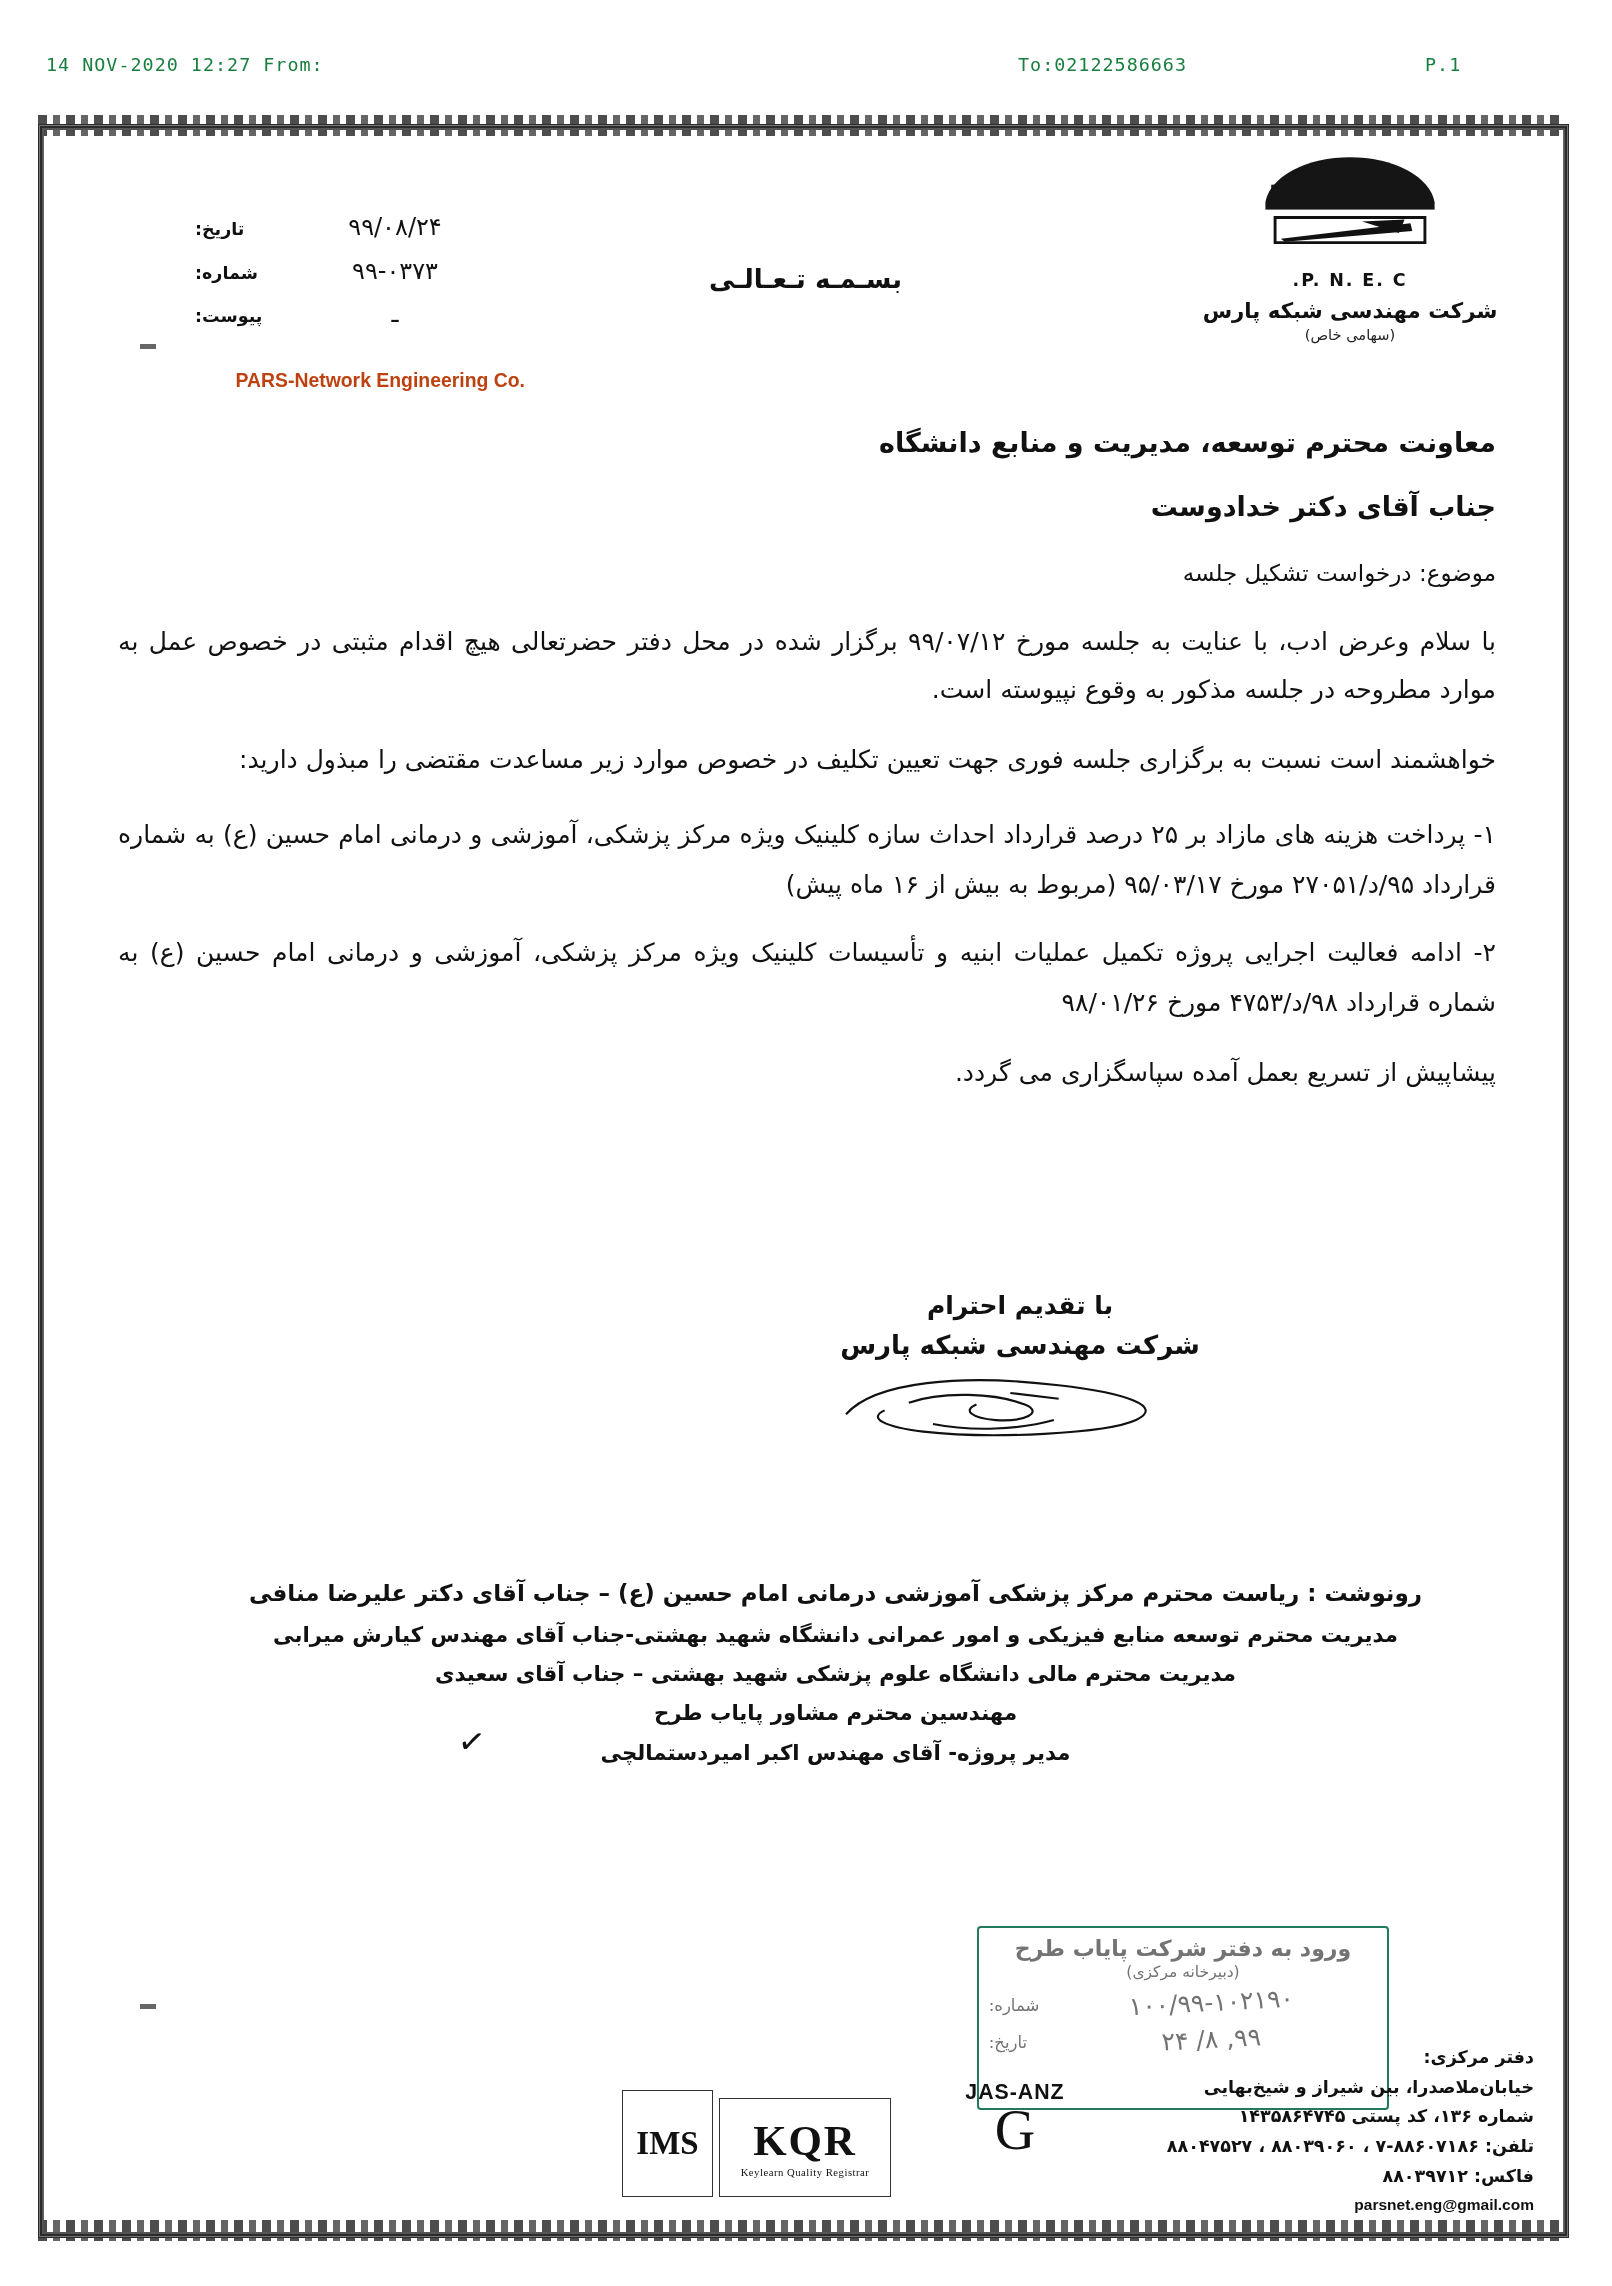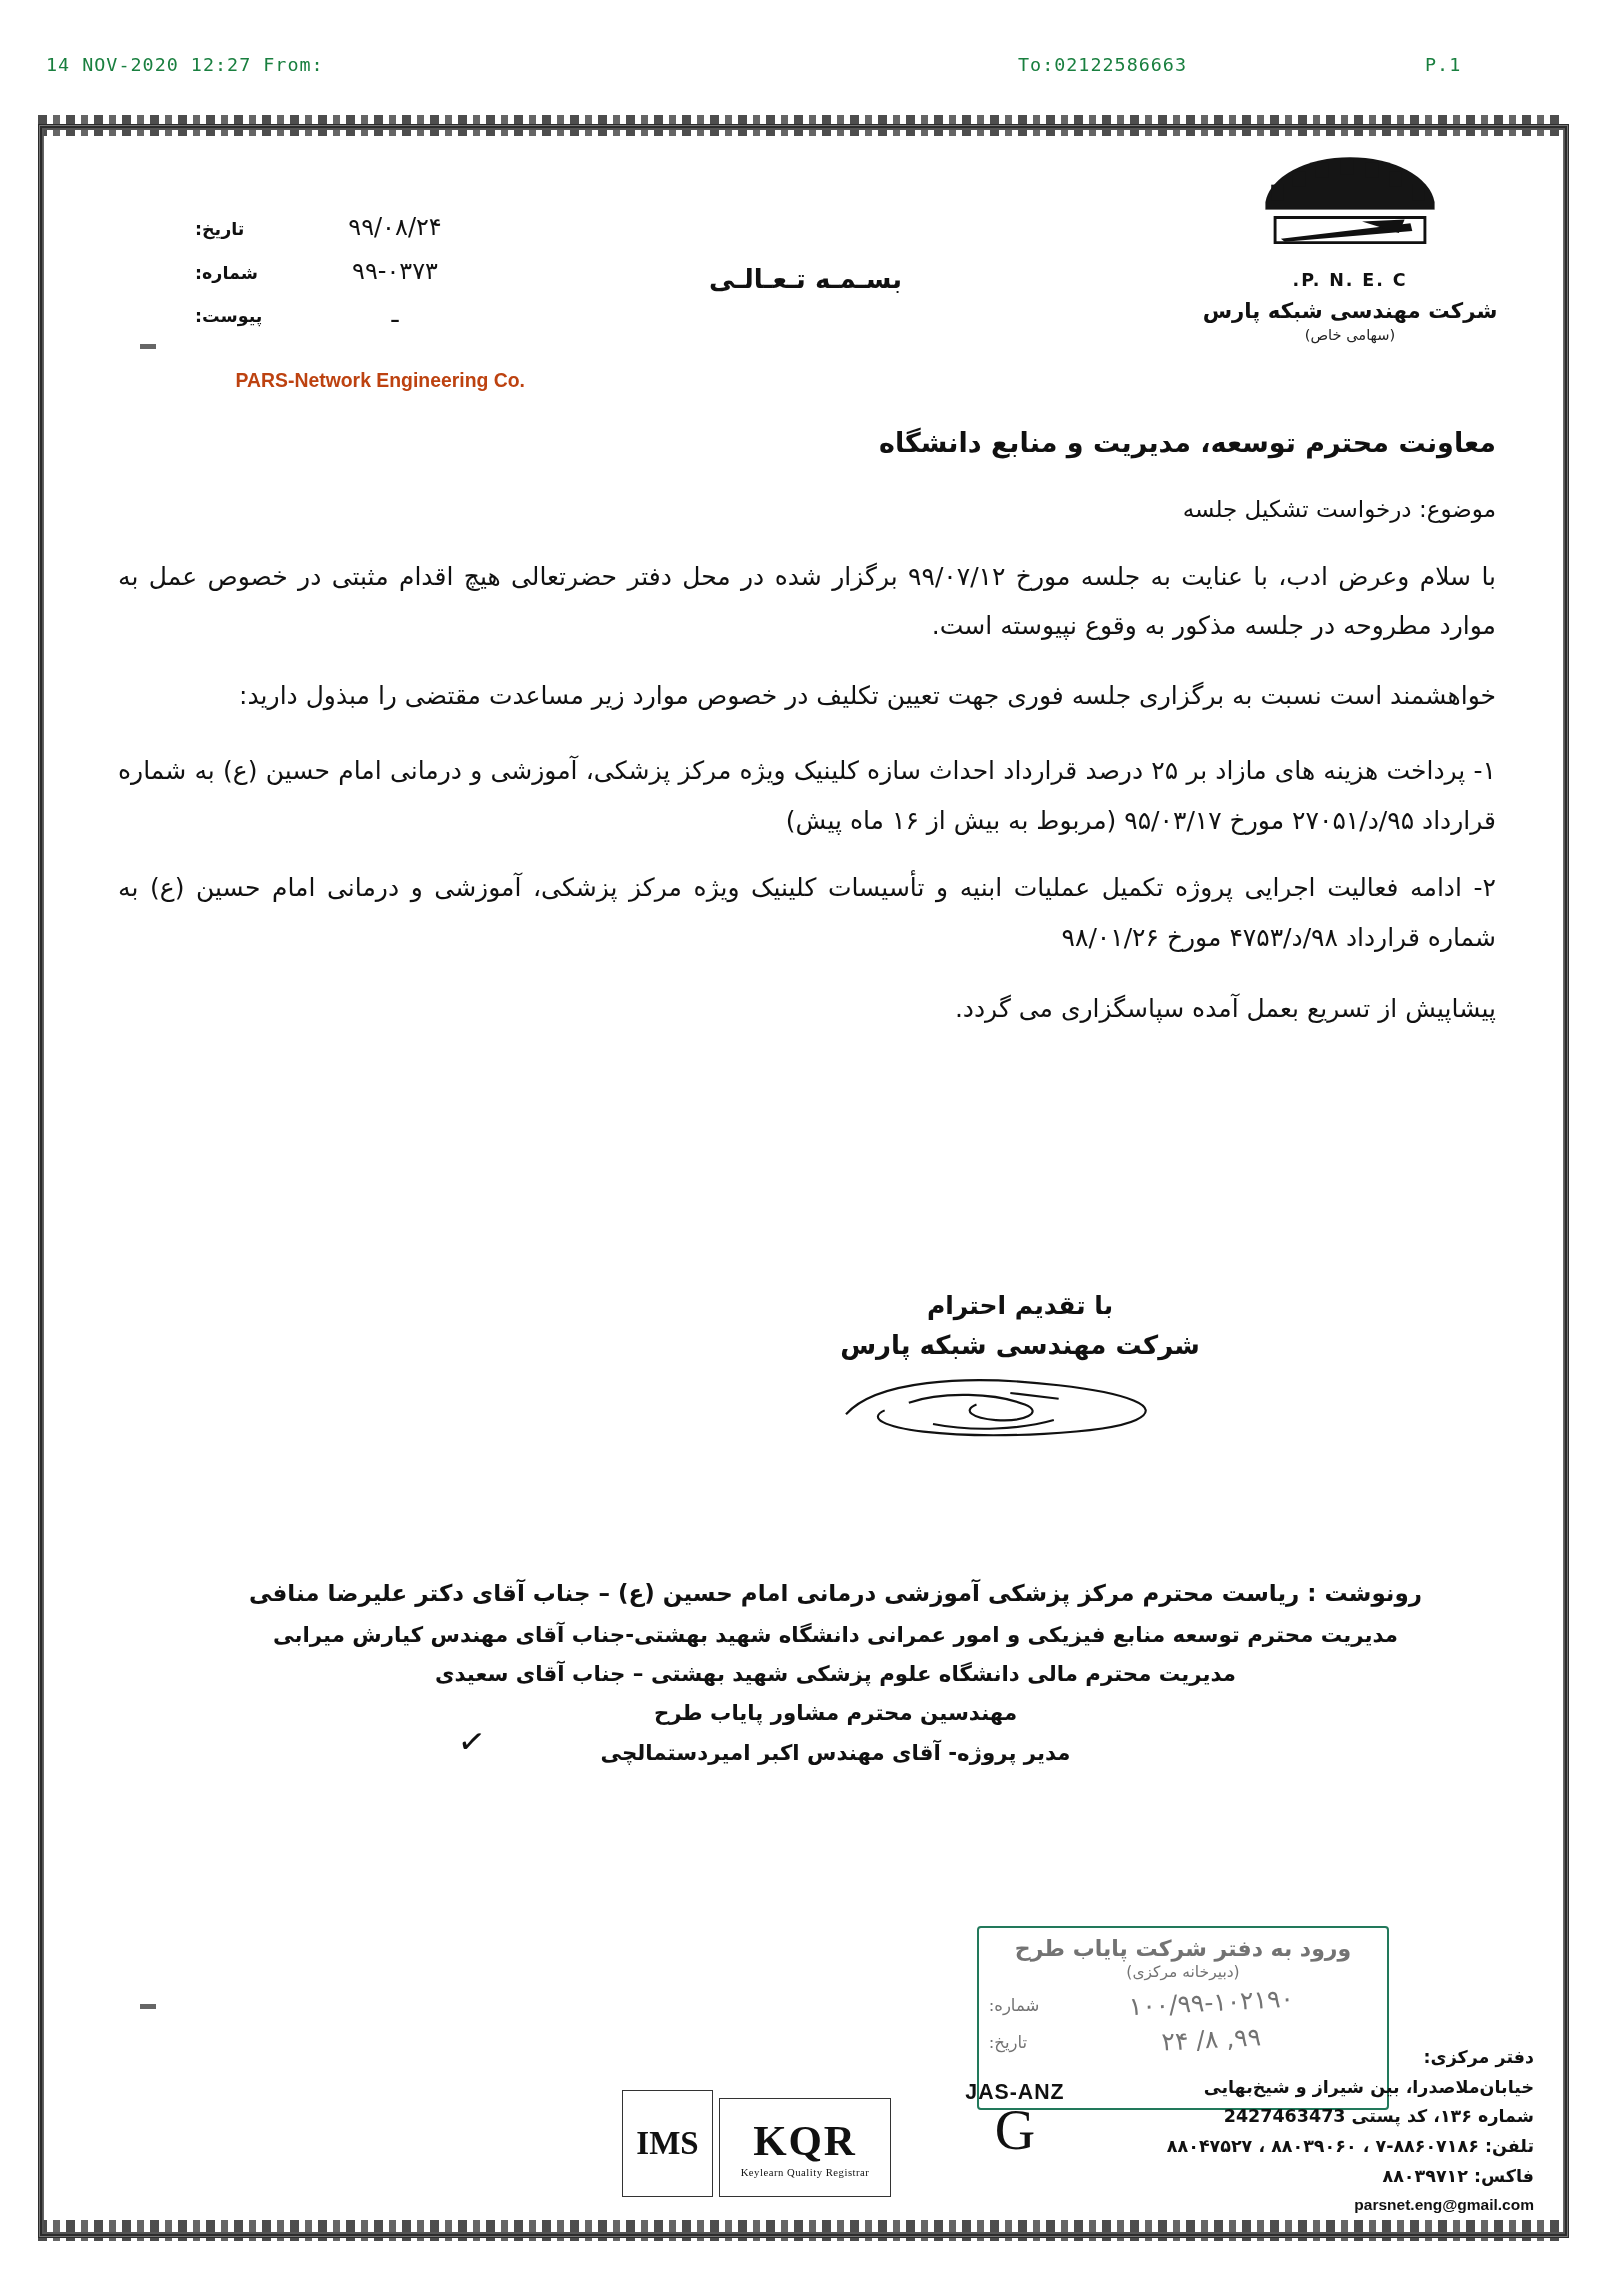--- a/index.html
+++ b/index.html
@@ -372,20 +372,21 @@
       <span class="meta-label">پیوست:</span>
     </div>
   </div>
 
   <div class="basmala">بسـمـه تـعـالـی</div>
 
   <div class="company-en">PARS-Network Engineering Co.</div>
 
   <div class="body">
     <div class="addressee-1">معاونت محترم توسعه، مدیریت و منابع دانشگاه</div>
+    <div class="addressee-2">جناب آقای دکتر خدادوست</div>
     <div class="subject">موضوع: درخواست تشکیل جلسه</div>
     <div class="para">با سلام وعرض ادب، با عنایت به جلسه مورخ ۹۹/۰۷/۱۲ برگزار شده در محل دفتر حضرتعالی هیچ اقدام مثبتی در خصوص عمل به موارد مطروحه در جلسه مذکور به وقوع نپیوسته است.</div>
     <div class="para">خواهشمند است نسبت به برگزاری جلسه فوری جهت تعیین تکلیف در خصوص موارد زیر مساعدت مقتضی را مبذول دارید:</div>
     <div class="list">
       <div class="list-item">۱- پرداخت هزینه های مازاد بر ۲۵ درصد قرارداد احداث سازه کلینیک ویژه مرکز پزشکی، آموزشی و درمانی امام حسین (ع) به شماره قرارداد ۹۵/د/۲۷۰۵۱ مورخ ۹۵/۰۳/۱۷ (مربوط به بیش از ۱۶ ماه پیش)</div>
       <div class="list-item">۲- ادامه فعالیت اجرایی پروژه تکمیل عملیات ابنیه و تأسیسات کلینیک ویژه مرکز پزشکی، آموزشی و درمانی امام حسین (ع) به شماره قرارداد ۹۸/د/۴۷۵۳ مورخ ۹۸/۰۱/۲۶</div>
     </div>
     <div class="para">پیشاپیش از تسریع بعمل آمده سپاسگزاری می گردد.</div>
   </div>
 
@@ -434,21 +435,21 @@
     </div>
     <div class="cert-jas">
       <div class="jas-label">JAS-ANZ</div>
       <div class="jas-mark">G</div>
     </div>
   </div>
 
   <div class="footer">
     <div>دفتر مرکزی:</div>
     <div>خیابان‌ملاصدرا، بین شیراز و شیخ‌بهایی</div>
-    <div>شماره ۱۳۶، کد پستی 2427463473</div>
+    <div>شماره ۱۳۶، کد پستی ۱۴۳۵۸۶۴۷۴۵</div>
     <div>تلفن: ۸۸۶۰۷۱۸۶-۷ ، ۸۸۰۳۹۰۶۰ ، ۸۸۰۴۷۵۲۷</div>
     <div>فاکس: ۸۸۰۳۹۷۱۲</div>
     <div class="footer-mail">parsnet.eng@gmail.com</div>
   </div>
 
   <div class="smudge" style="left:141px; top:344px; width:15.5px; height:4.9px;"></div>
   <div class="smudge" style="left:141px; top:2004px; width:15.5px; height:4.9px;"></div>
 
 </div>
 

